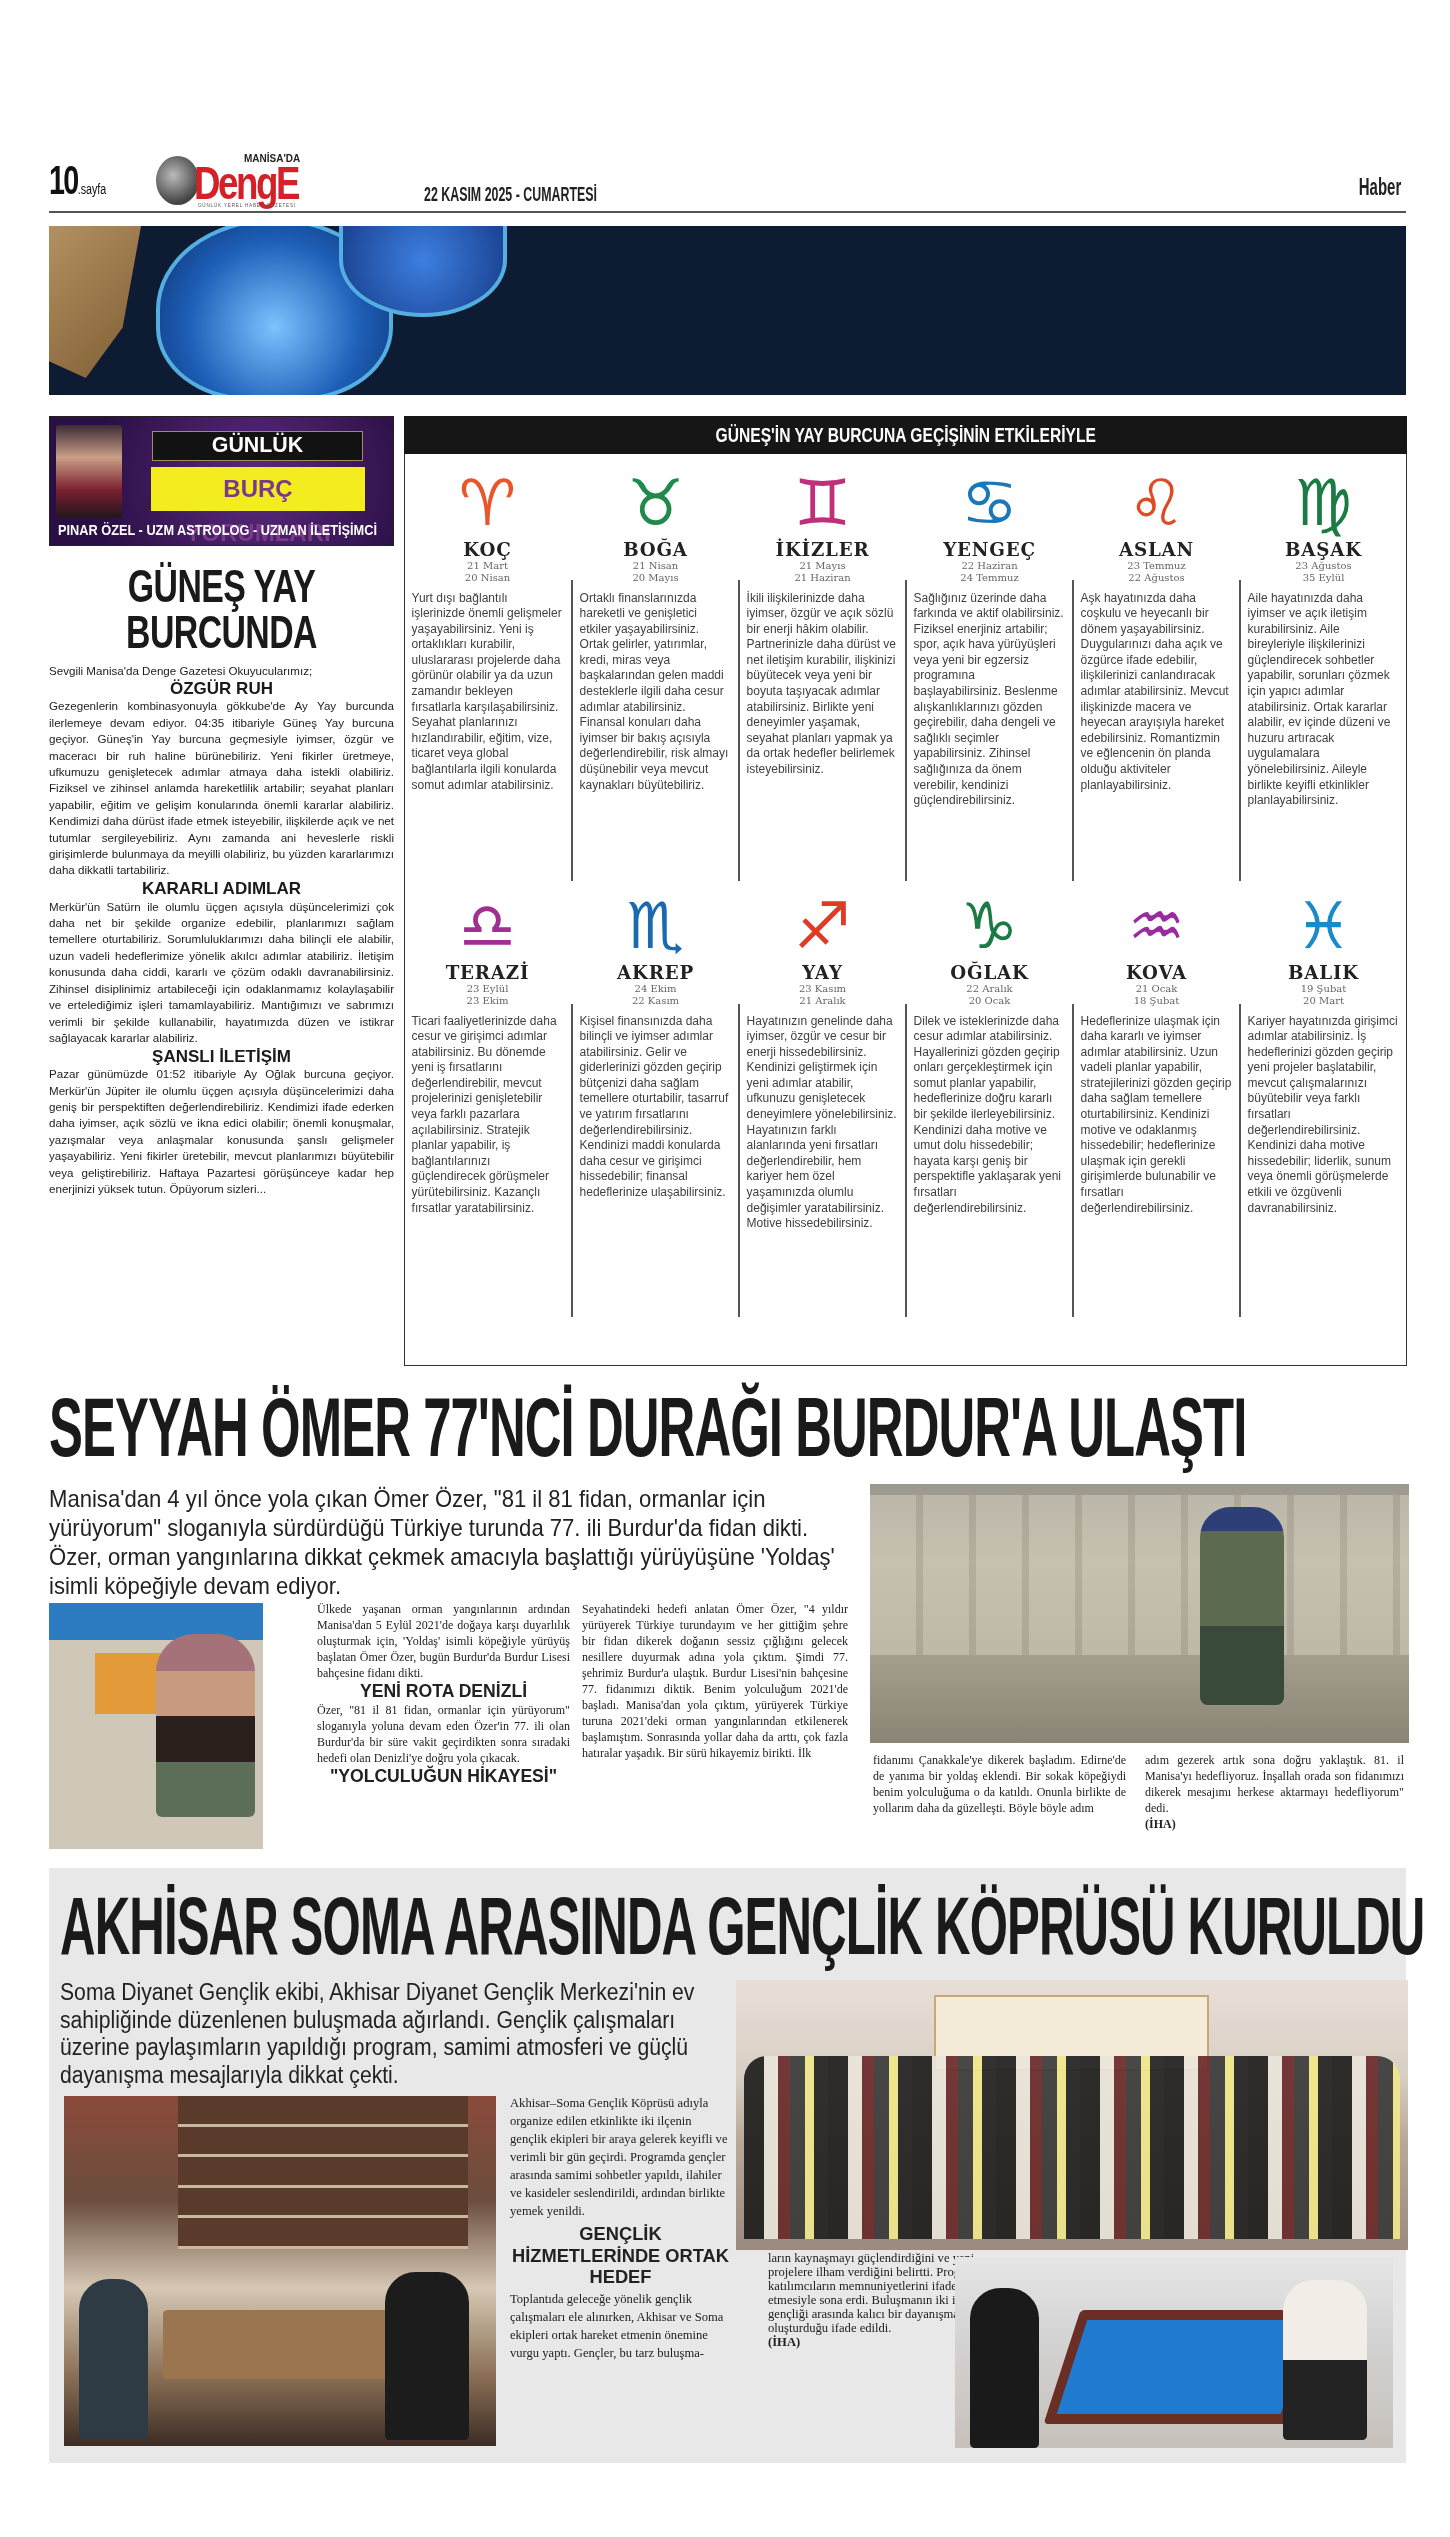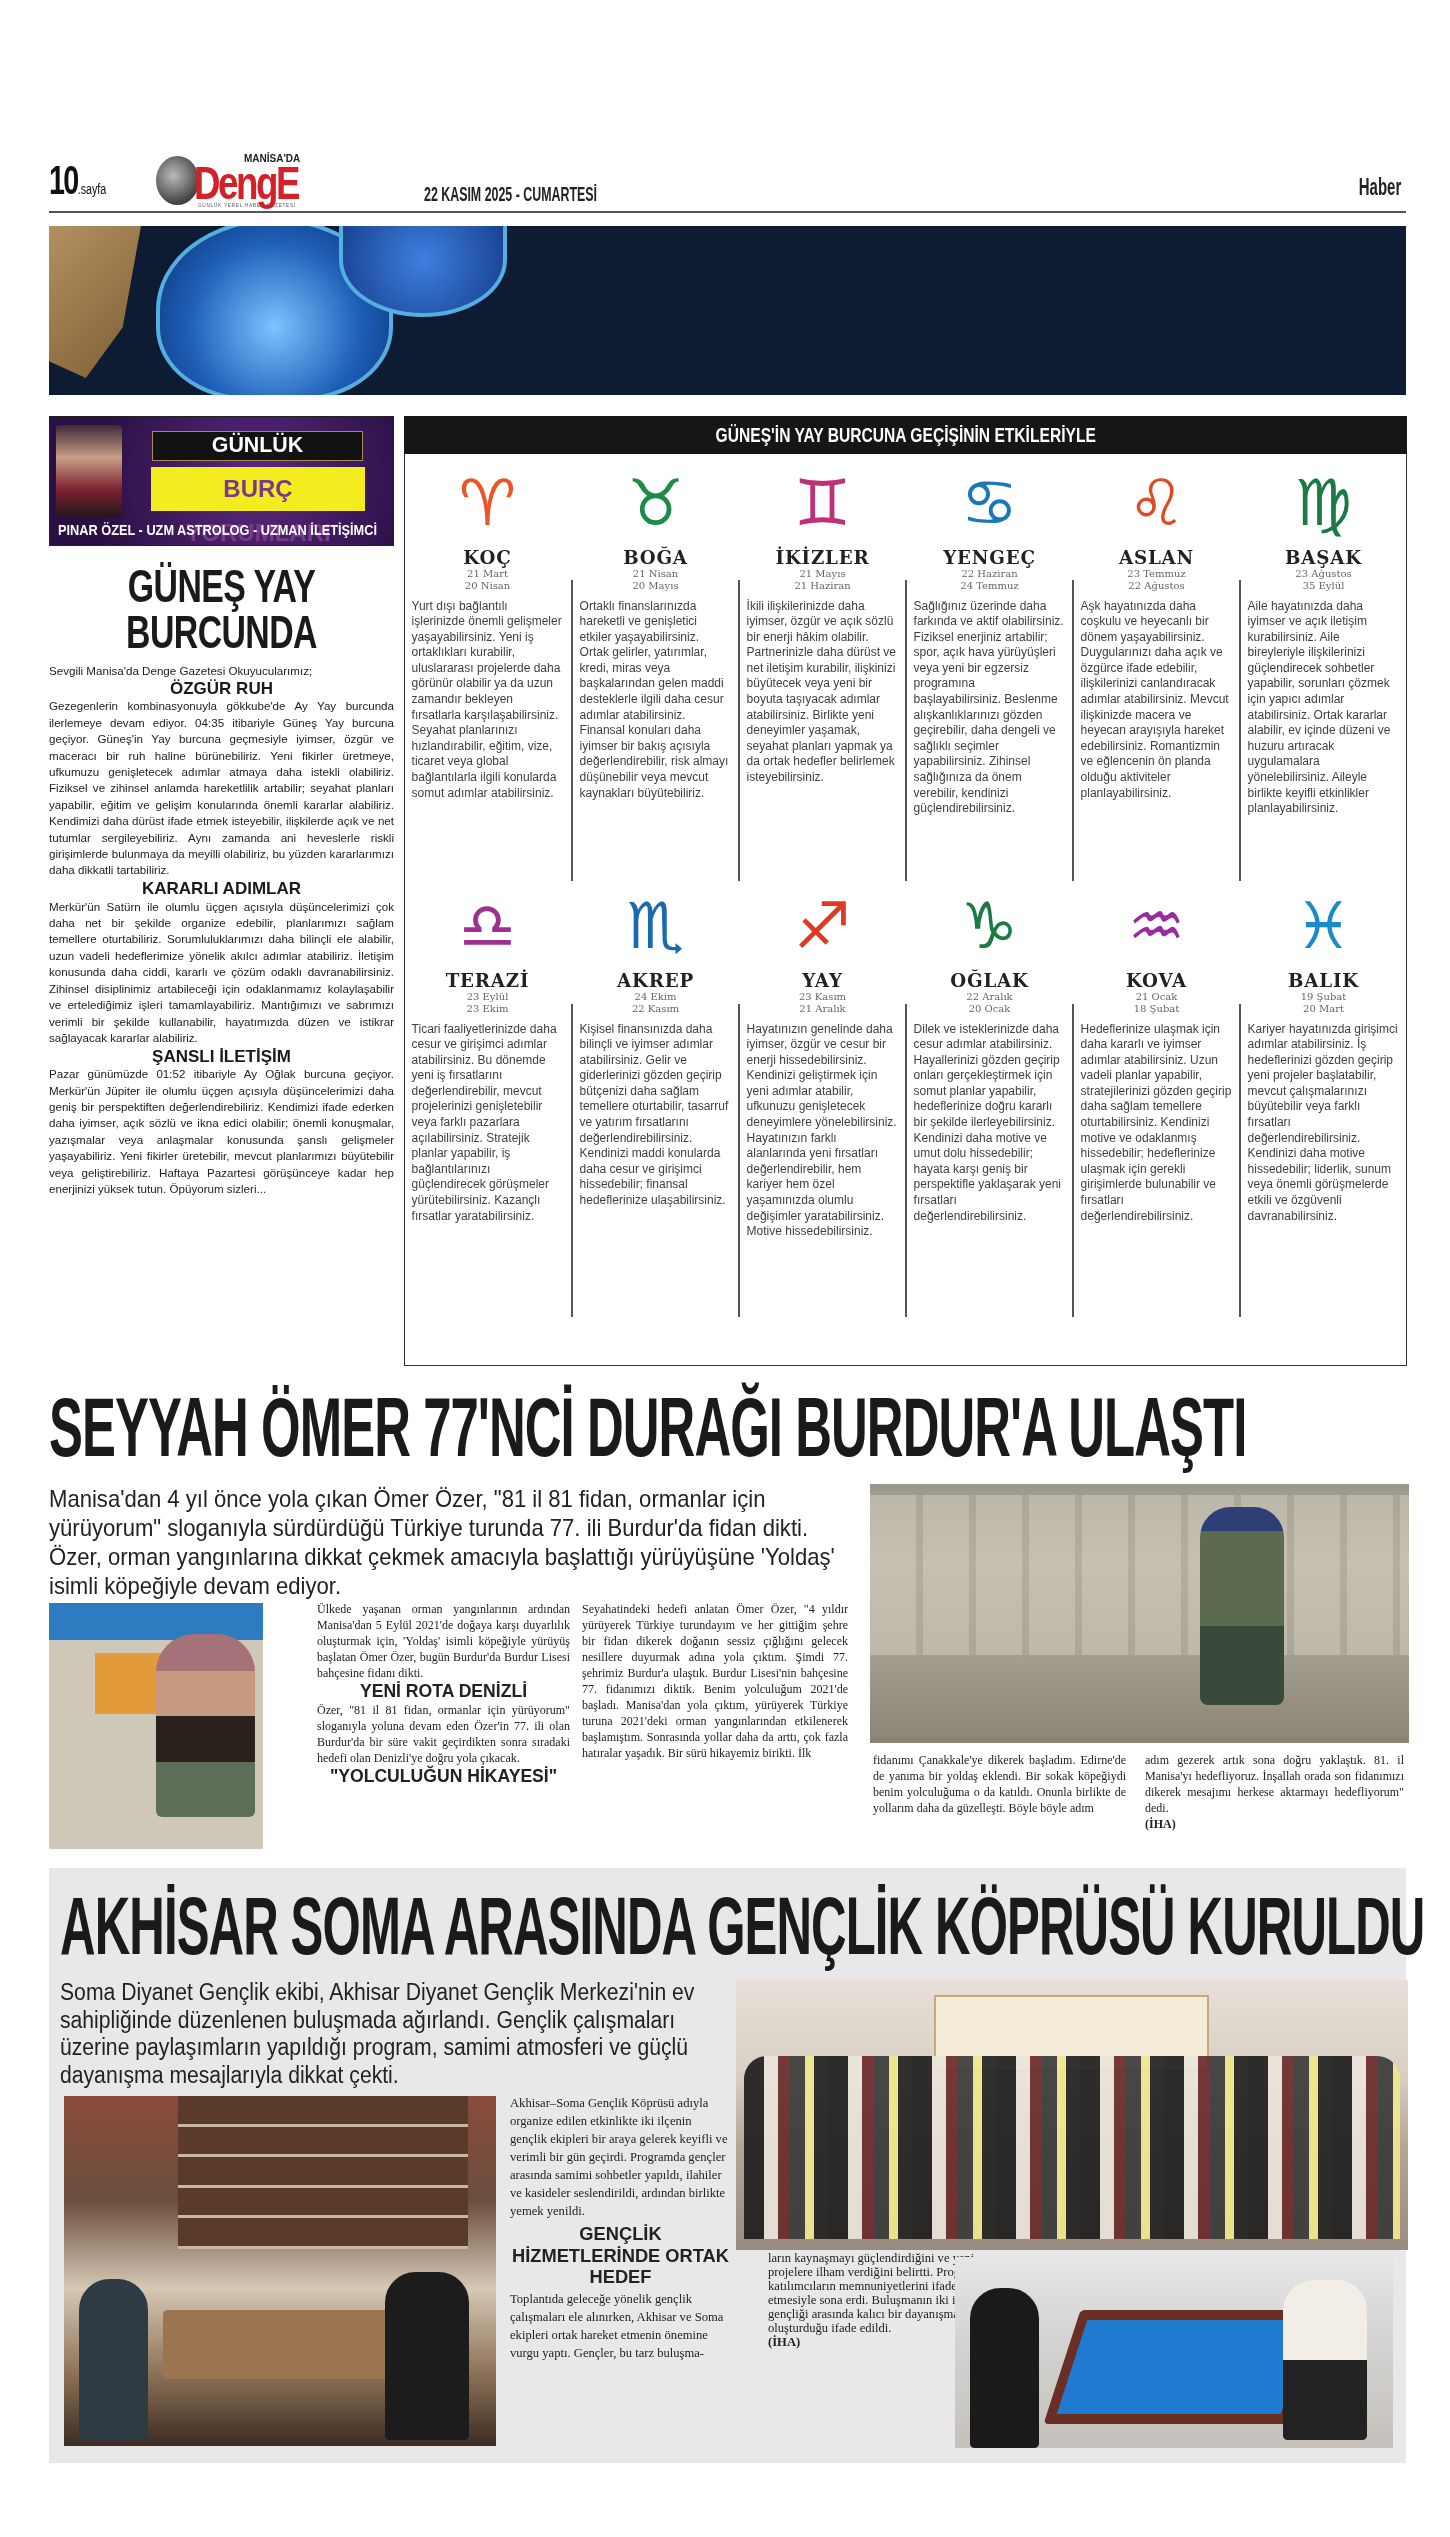--- a/index.html
+++ b/index.html
@@ -40,21 +40,21 @@
   .daily-intro { font-size: 11.6px; margin-top: 7.6px; line-height: 16px; }
   .subhead { font-size: 17px; font-weight: 700; text-align: center; line-height: 18.3px; margin-top: 1.5px; }
   .daily-p { font-size: 11.6px; line-height: 16.4px; text-align: justify; color: #222; }
 
   
   .zbox { left: 404px; top: 416px; width: 1003px; height: 950px; border: 1.5px solid #333; }
   .zbar { left: 404px; top: 416px; width: 1003px; height: 38px; background: #161616; color: #fff; text-align: center; font-weight: 700; font-size: 20px; line-height: 38px; }
   .zbar span { display: inline-block; transform: scaleX(0.78); white-space: nowrap; }
   .zcell { position: absolute; width: 167px; }
   .zcell .glyph { height: 73px; display: flex; align-items: center; justify-content: center; font-size: 64px; font-weight: 700; line-height: 1; font-family: "DejaVu Sans", sans-serif; }
-  .zcell .zname { text-align: center; font-family: "DejaVu Serif", serif; font-weight: 700; font-size: 18.3px; letter-spacing: 0.8px; color: #222; margin-top: 8px; }
+  .zcell .zname { text-align: center; font-family: "DejaVu Serif", serif; font-weight: 700; font-size: 18.3px; letter-spacing: 0.8px; color: #222; margin-top: 0; }
   .zcell .zdate { text-align: center; font-family: "DejaVu Serif", serif; font-size: 10px; color: #666; line-height: 12.2px; }
   .zcell .ztext { font-size: 12px; line-height: 15.6px; padding: 6.1px 7.6px 0 7.6px; color: #404040; }
   .zdiv { position: absolute; width: 1.5px; background: #555; }
 
   
   .h1-a { left: 49px; top: 1385px; width: 1357px; font-size: 84px; font-weight: 900; line-height: 84px; white-space: nowrap; letter-spacing: -1.5px; transform: scaleX(0.605); transform-origin: left; }
   .lead-a { left: 49px; top: 1484px; width: 817px; font-size: 24px; line-height: 29px; color: #222; transform: scaleX(0.92); transform-origin: left; width: 885px; }
   .photo-a1 { left: 870px; top: 1484px; width: 539px; height: 259px; background: linear-gradient(180deg, #9a978c 0%, #bdb8a8 30%, #a8a394 60%, #8b8474 100%); overflow: hidden; }
   .photo-a1 .wall { position:absolute; left:0; top:11.4px; width:100%; height:160px; background: repeating-linear-gradient(90deg,#c9c4b4 0 46px,#b0aa9a 46px 53px), #bdb7a7; opacity:.7; }
   .photo-a1 .man { position:absolute; left:330px; top:23px; width:84px; height:198px; background: linear-gradient(180deg,#2e3f78 0 12%,#5c6a50 12% 60%,#3a4a3a 60% 100%); border-radius: 30.5px 30.5px 7.6px 7.6px; }

